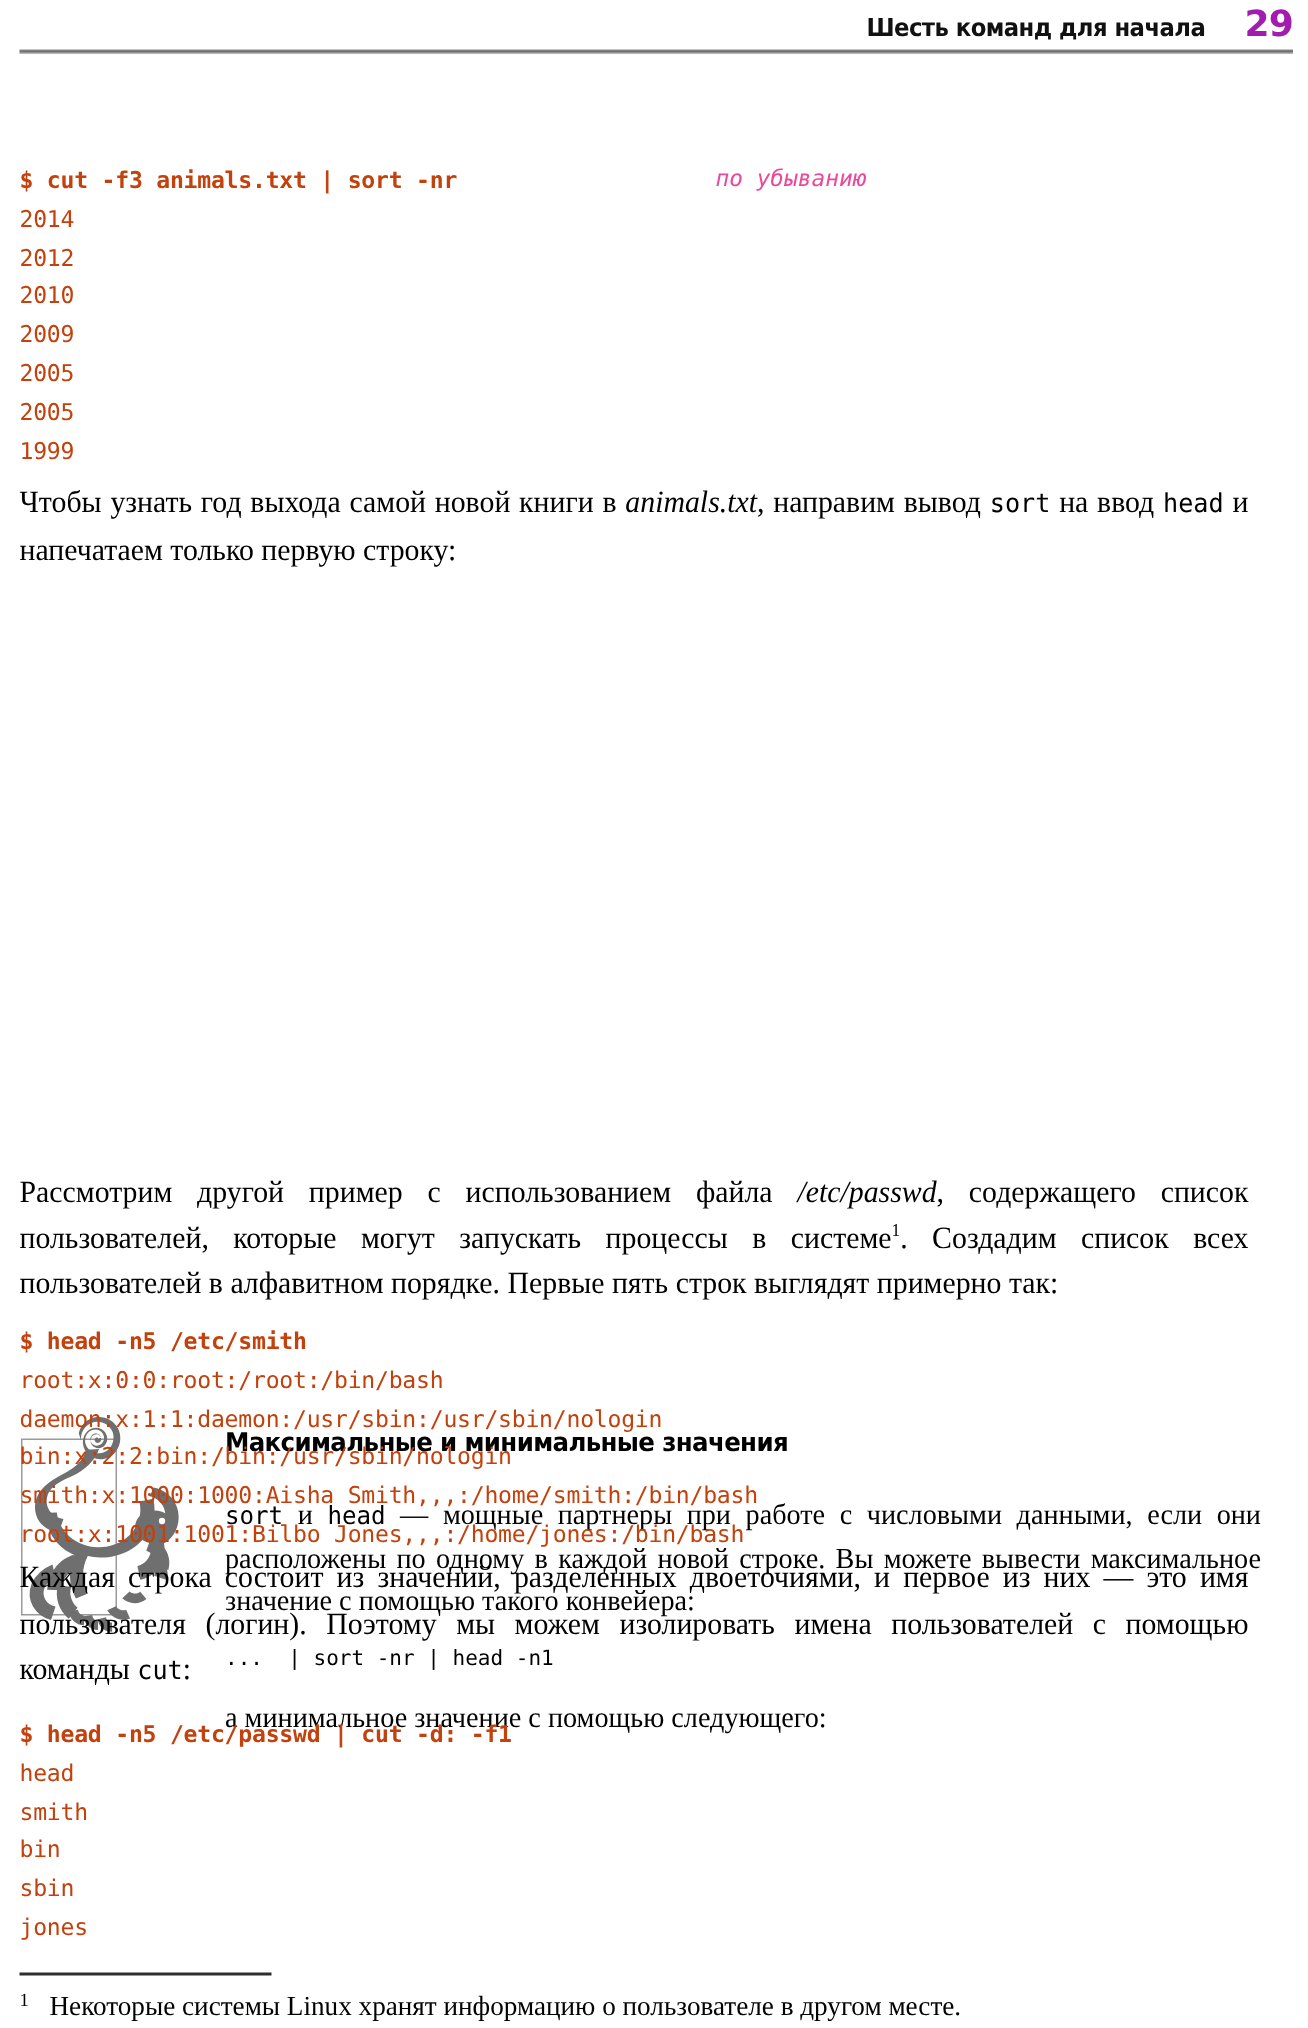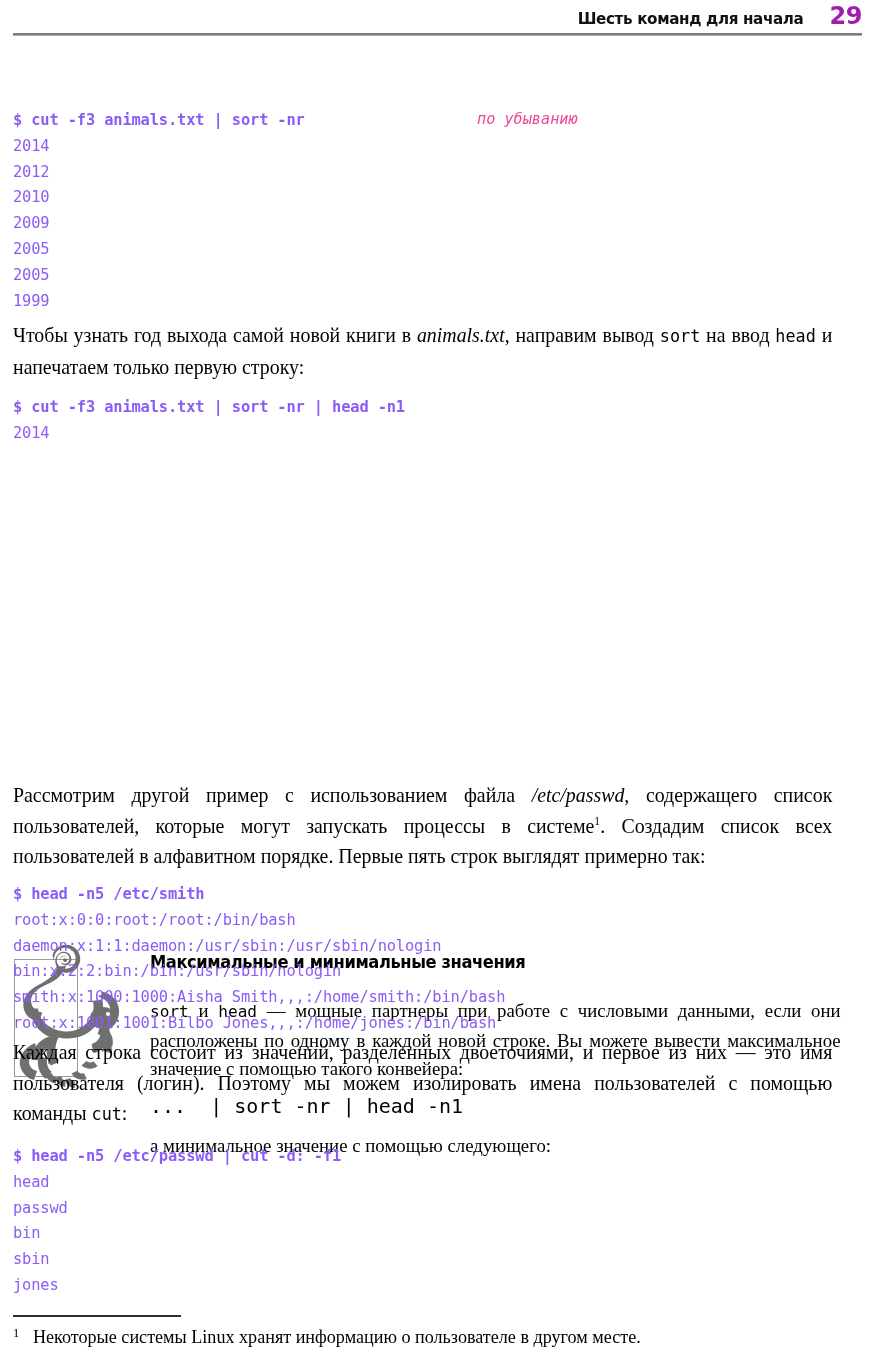--- a/index.html
+++ b/index.html
@@ -60,21 +60,21 @@
   }
 
   
   .code {
     position: absolute;
     left: 13px;
     font-family: "DejaVu Sans Mono", monospace;
     font-size: 15.4px;
     line-height: 25.8px;
     white-space: pre;
-    color: #8b5cf6;
+    color: #c2410c;
     letter-spacing: -0.15px;
   }
   .code .cmd { font-weight: 700; }
   .code-annotation {
     position: absolute;
     font-family: "DejaVu Sans Mono", monospace;
     font-style: italic;
     font-size: 15.2px;
     color: #ec4899;
   }
@@ -154,21 +154,21 @@
     transform-origin: left top;
   }
   .note-para .mono {
     font-family: "DejaVu Sans Mono", monospace;
     font-size: 16.6px;
   }
   .note-code {
     position: absolute;
     left: 150px;
     font-family: "DejaVu Sans Mono", monospace;
-    font-size: 20px;
+    font-size: 14px;
     line-height: 25px;
     white-space: pre;
     color: #000;
   }
 
   
   .footnote-rule {
     position: absolute;
     left: 13px;
     top: 1315px;
@@ -216,22 +216,20 @@
 <span>2010</span>
 <span>2009</span>
 <span>2005</span>
 <span>2005</span>
 <span>1999</span></div>
 
   <div class="code-annotation" style="left:477px; top:110px;">по убыванию</div>
 
   <div class="para" style="top:320px;"><span>Чтобы узнать год выхода самой новой книги в </span><span class="ital">animals.txt</span><span>, направим вывод </span><span class="mono">sort</span><span> на ввод </span><span class="mono">head</span><span> и напечатаем только первую строку:</span></div>
 
-  <div class="code" style="top:395px;"><span class="cmd">$ cut -f3 animals.txt | sort -nr | head -n1</span>
-<span>2014</span></div>
 
   <div class="note">
     <div class="note-figure"></div>
 
     <svg class="note-monkey" viewBox="0 0 124 148" aria-hidden="true">
       <g fill="#6f6f6f">
         <path d="M47.5 12.5c1.2-5.3 5.6-9.6 11-10.6 6.1-1.1 12.4 2 15.2 7.5 2.6 5.1 1.8 11.6-1.9 15.9-3.3 3.9-8.9 5.5-13.6 3.9-4-1.4-7.1-5-7.8-9.1-.6-3.5.7-7.3 3.5-9.5 2.4-1.9 5.9-2.3 8.6-0.9 2.7 1.4 4.3 4.5 3.9 7.4-.3 2.4-2.1 4.6-4.5 5.2-2.1.5-4.5-.4-5.7-2.2-1.1-1.6-1.1-3.9.1-5.4 1-1.3 2.8-1.8 4.3-1.2 1.4.6 2.2 2.2 1.8 3.6-.3 1.1-1.4 1.9-2.5 1.8-.9-.1-1.6-.8-1.8-1.6-.1-.6.1-1.3.6-1.7.4-.3.9-.4 1.3-.2.3.1.5.4.5.7l1.9-.6c-.2-1.1-1-2.1-2.1-2.5-1.4-.6-3.1-.2-4.1 1-1.1 1.2-1.3 3.1-.5 4.5.9 1.6 2.8 2.5 4.6 2.2 2-.3 3.6-1.9 4-3.8.5-2.3-.6-4.9-2.7-6.1-2.3-1.4-5.4-1-7.4.8-2.2 2-3 5.3-2.1 8.1.9 3 3.6 5.4 6.7 6 3.6.7 7.5-.8 9.7-3.7 2.4-3.1 2.9-7.6 1.2-11.1-1.8-3.8-5.9-6.3-10.1-6.1-4.6.2-8.8 3.5-10.1 7.9-0.5 1.6-.6 3.3-.4 5z"></path>
         <path d="M52.4 23.5c-1.2 4.8-4.4 8.9-8.3 11.9-4.4 3.4-9.6 5.5-14.2 8.5-4.6 3-8.9 7.1-10.7 12.4-1.7 5-1 10.9 2.1 15.2 2.4 3.3 6.1 5.5 10 6.4l2.8 1.1 3.2-9.4c-3.6-.6-7.1-2.3-9.2-5.3-2.2-3.1-2.6-7.4-1.2-10.9 1.5-3.8 4.8-6.6 8.4-8.6 4.4-2.5 9.3-4.2 13.6-7 5.4-3.5 10-8.6 12.1-14.8z"></path>
         <path d="M26.3 65.5c-.5 6.3 1.3 12.8 5 17.9 3.3 4.6 8 8.1 13.2 10.3-1.8 4.2-2.9 8.8-2.9 13.4 0 5.4 1.4 10.8 4 15.5l8.1-3.3c-2.1-3.8-3.3-8.1-3.3-12.5 0-4.3 1.1-8.6 3.1-12.4 2.6.6 5.2.9 7.9 1 8.4.2 16.9-2.2 23.6-7.2 5.9-4.4 10.3-10.8 12.1-17.9 1.2-4.6 1.2-9.5.1-14.1l-9.3 1.8c.9 3.6.9 7.4 0 11-1.4 5.5-4.8 10.5-9.4 13.9-5.2 3.9-11.8 5.8-18.3 5.6-7-.2-13.9-2.8-19.1-7.4-4.6-4-7.6-9.7-8.2-15.7z"></path>
         <path d="M94.8 54.5c3.7.8 7 3.2 8.8 6.5 2 3.6 2.2 8.2.4 11.9-1.6 3.3-4.6 5.8-8.1 6.9l2.5 8.9c5.8-1.6 10.9-5.6 13.6-11 2.9-5.8 2.8-13.1-.3-18.8-2.9-5.3-8.3-9.1-14.3-10.2z"></path>
@@ -267,21 +265,21 @@
 <span>root:x:0:0:root:/root:/bin/bash</span>
 <span>daemon:x:1:1:daemon:/usr/sbin:/usr/sbin/nologin</span>
 <span>bin:x:2:2:bin:/bin:/usr/sbin/nologin</span>
 <span>smith:x:1000:1000:Aisha Smith,,,:/home/smith:/bin/bash</span>
 <span>root:x:1001:1001:Bilbo Jones,,,:/home/jones:/bin/bash</span></div>
 
   <div class="para" style="top:1037px;"><span>Каждая строка состоит из значений, разделенных двоеточиями, и первое из них — это имя пользователя (логин). Поэтому мы можем изолировать имена пользователей с помощью команды </span><span class="mono">cut</span><span>:</span></div>
 
   <div class="code" style="top:1144px;"><span class="cmd">$ head -n5 /etc/passwd | cut -d: -f1</span>
 <span>head</span>
-<span>passwd</span>
+<span>smith</span>
 <span>bin</span>
 <span>sbin</span>
 <span>jones</span></div>
 
   <div class="footnote-rule"></div>
   <div class="footnote">
     <span class="footnote-marker">1</span>
     <span class="footnote-text">Некоторые системы Linux хранят информацию о пользователе в другом месте.</span>
   </div>
 

